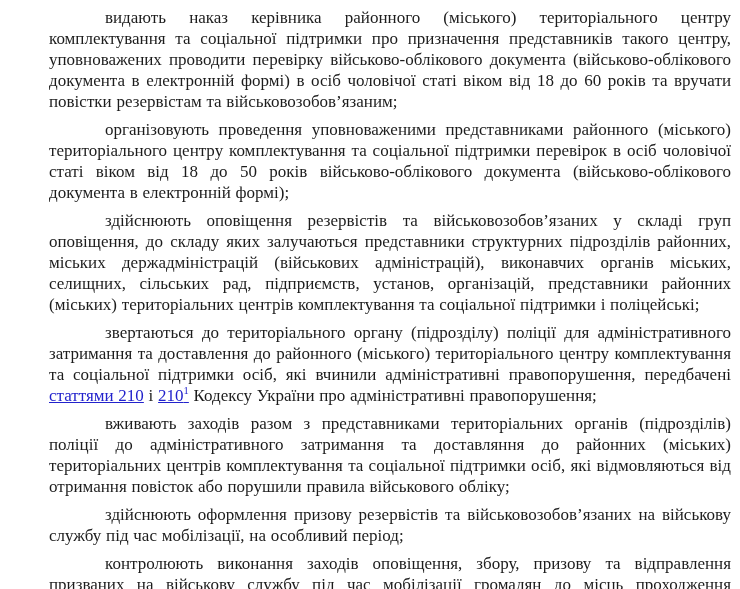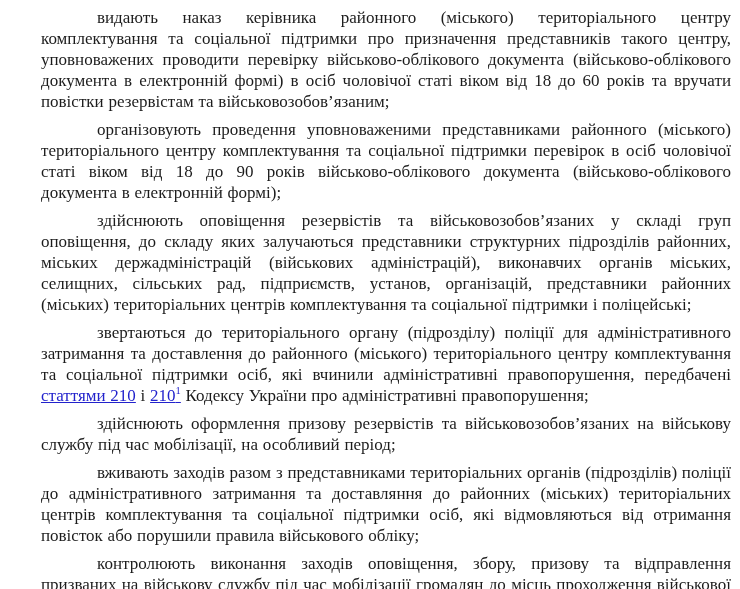--- a/index.html
+++ b/index.html
@@ -23,39 +23,39 @@
     width: 740px;
     padding: 7px 9px 0 37px;
     font-family: "Liberation Serif", "DejaVu Serif", serif;
     font-size: 17px;
     line-height: 21px;
     color: var(--text-color);
     text-align: justify;
     word-spacing: 0.5px;
   }
   p.para {
-    margin: 0 0 7px 4px;
+    margin: 0 0 7px 12px;
     text-indent: 56px;
   }
   a.doc-link {
     color: var(--link-color);
     cursor: pointer;
   }
   a.doc-link sup {
     font-size: 0.62em;
     line-height: 0;
     vertical-align: super;
   }
 </style>
 </head>
 <body>
 
 <div class="page">
   <div class="doc-body">
       <p class="para">видають наказ керівника районного (міського) територіального центру комплектування та соціальної підтримки про призначення представників такого центру, уповноважених проводити перевірку військово-облікового документа (військово-облікового документа в електронній формі) в осіб чоловічої статі віком від 18 до 60 років та вручати повістки резервістам та військовозобов’язаним;</p>
-      <p class="para">організовують проведення уповноваженими представниками районного (міського) територіального центру комплектування та соціальної підтримки перевірок в осіб чоловічої статі віком від 18 до 90 років військово-облікового документа (військово-облікового документа в електронній формі);</p>
+      <p class="para">організовують проведення уповноваженими представниками районного (міського) територіального центру комплектування та соціальної підтримки перевірок в осіб чоловічої статі віком від 18 до 50 років військово-облікового документа (військово-облікового документа в електронній формі);</p>
       <p class="para">здійснюють оповіщення резервістів та військовозобов’язаних у складі груп оповіщення, до складу яких залучаються представники структурних підрозділів районних, міських держадміністрацій (військових адміністрацій), виконавчих органів міських, селищних, сільських рад, підприємств, установ, організацій, представники районних (міських) територіальних центрів комплектування та соціальної підтримки і поліцейські;</p>
       <p class="para">звертаються до територіального органу (підрозділу) поліції для адміністративного затримання та доставлення до районного (міського) територіального центру комплектування та соціальної підтримки осіб, які вчинили адміністративні правопорушення, передбачені <a class="doc-link" href="#">статтями 210</a> і <a class="doc-link" href="#">210<sup>1</sup></a> Кодексу України про адміністративні правопорушення;</p>
+      <p class="para">вживають заходів разом з представниками територіальних органів (підрозділів) поліції до адміністративного затримання та доставляння до районних (міських) територіальних центрів комплектування та соціальної підтримки осіб, які відмовляються від отримання повісток або порушили правила військового обліку;</p>
       <p class="para">здійснюють оформлення призову резервістів та військовозобов’язаних на військову службу під час мобілізації, на особливий період;</p>
-      <p class="para">вживають заходів разом з представниками територіальних органів (підрозділів) поліції до адміністративного затримання та доставляння до районних (міських) територіальних центрів комплектування та соціальної підтримки осіб, які відмовляються від отримання повісток або порушили правила військового обліку;</p>
       <p class="para">контролюють виконання заходів оповіщення, збору, призову та відправлення призваних на військову службу під час мобілізації громадян до місць проходження військової служби;</p>
     </div>
 </div>
 
 </body></html>

